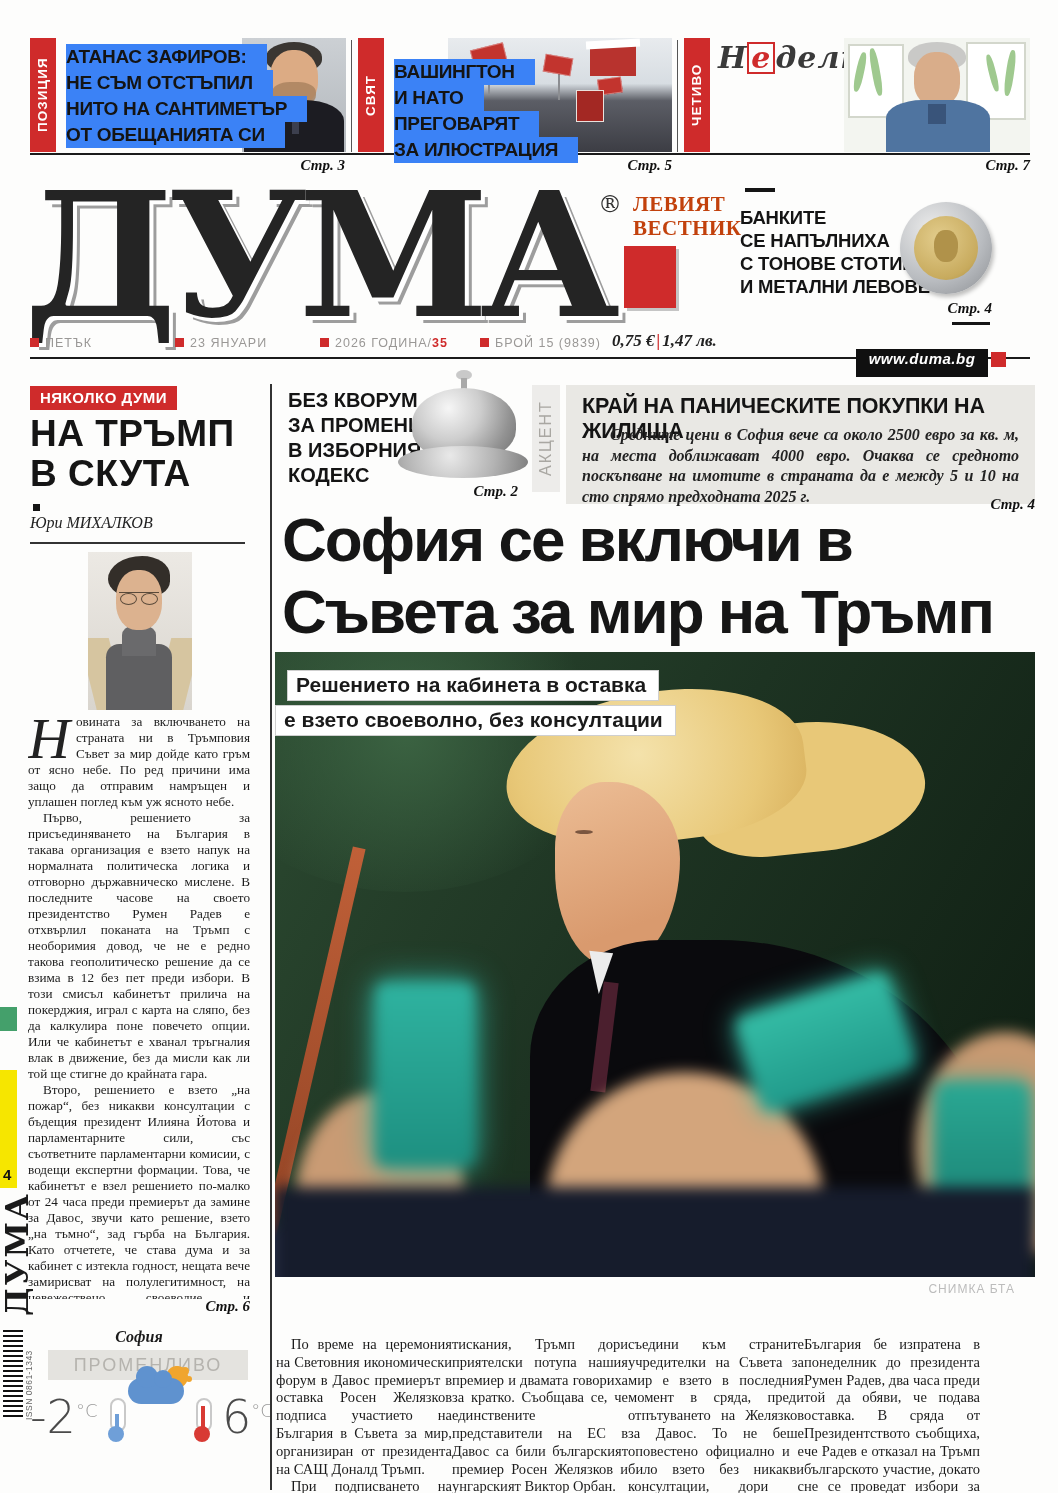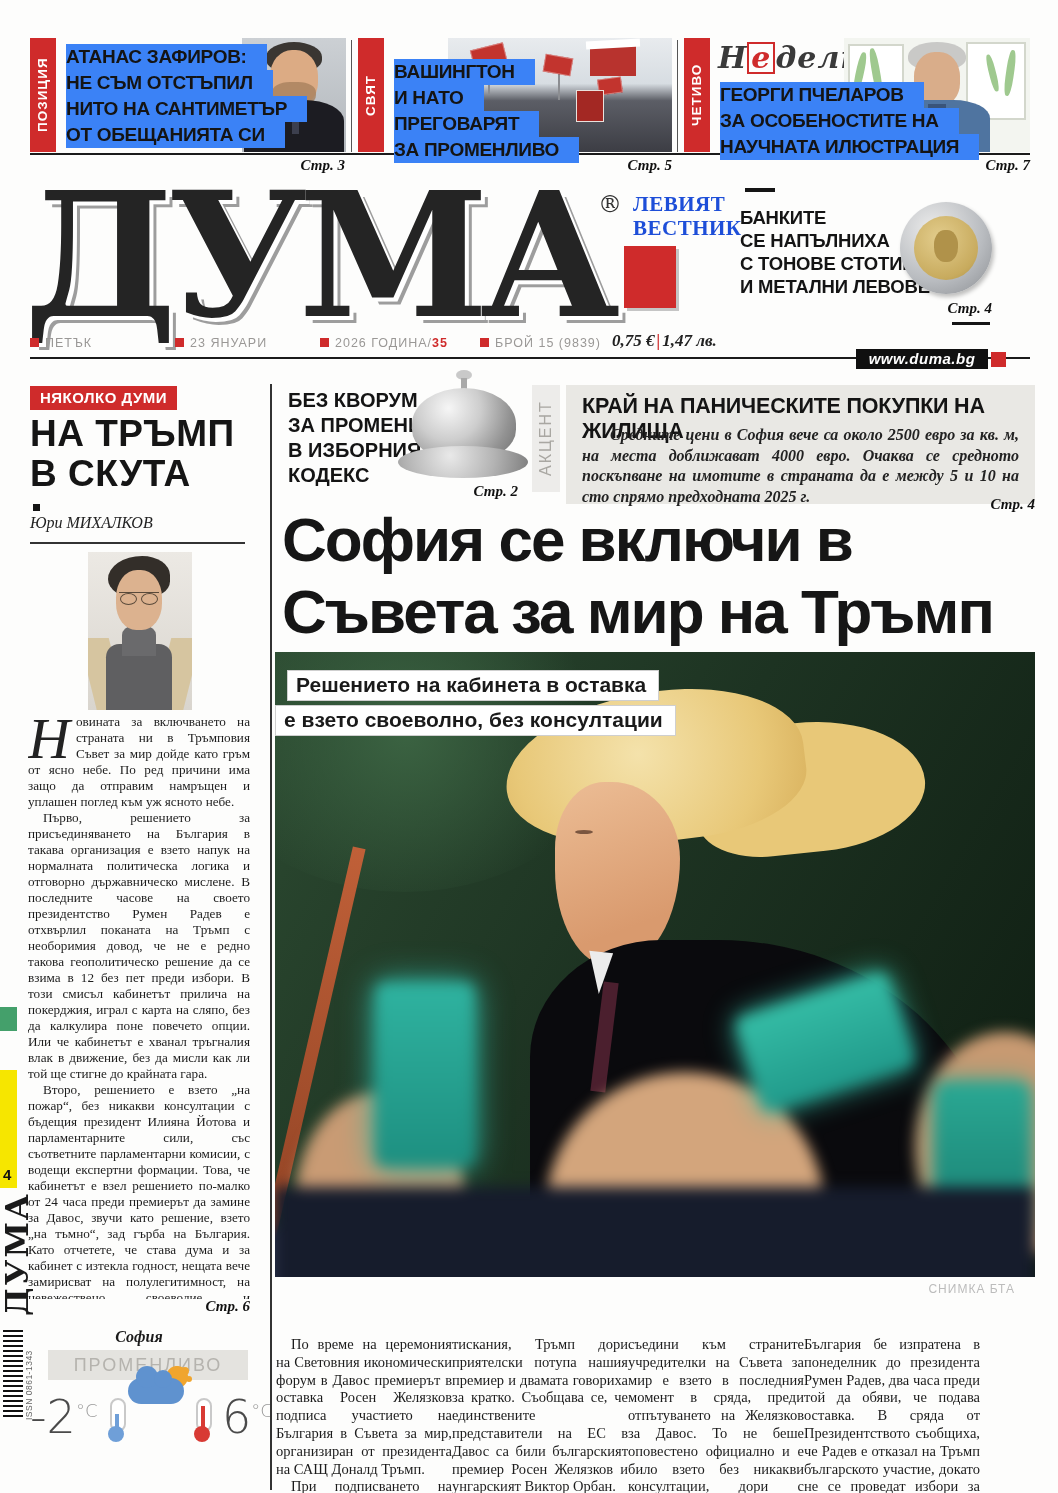--- a/index.html
+++ b/index.html
@@ -41,30 +41,30 @@
   .ph-pch .hair{position:absolute;left:64px;top:4px;width:58px;height:28px;background:#c9c9c7;border-radius:50% 50% 40% 40%;}
   .ph-pch .face{position:absolute;left:70px;top:14px;width:46px;height:54px;background:#d9ad8a;border-radius:45% 45% 42% 42%;}
   .ph-pch .jack{position:absolute;left:42px;top:62px;width:104px;height:52px;background:#4f74a0;border-radius:35% 35% 0 0;}
   .ph-pch .shirt2{position:absolute;left:84px;top:66px;width:18px;height:20px;background:#39547a;}
   .nedelnik{font:italic 700 30px "DejaVu Serif",serif;color:#3a3a3a;letter-spacing:1px;}
   .nedelnik .boxed{display:inline-block;border:2px solid #cf2b2b;padding:0 2px;color:#cf2b2b;line-height:28px;}
   
   .logo{position:absolute;left:24px;top:168px;font:700 172px/175px "DejaVu Serif",serif;
         letter-spacing:-9px;color:#242424;text-shadow:4px 4px 0 #ffffff,7px 7px 0 #9d9d9d;}
   .logo-reg{position:absolute;left:598px;top:190px;font:400 24px "DejaVu Serif",serif;color:#333;}
-  .tagline{position:absolute;left:633px;top:192px;font:700 21px/24px "Liberation Serif",serif;color:#1d4ed8;letter-spacing:.5px;}
+  .tagline{position:absolute;left:633px;top:192px;font:700 21px/24px "Liberation Serif",serif;color:#c2410c;letter-spacing:.5px;}
   .redsquare{position:absolute;left:624px;top:246px;width:52px;height:62px;background:#cf2b2b;box-shadow:3px 3px 0 #c5c5c5;}
   .price{position:absolute;left:612px;top:331px;font:700 italic 17px "Liberation Serif",serif;color:#222;}
   .price .sep{color:#cf2b2b;padding:0 2px;}
   .dateline{position:absolute;left:0;top:336px;width:1058px;height:18px;
             font:400 12.5px "Liberation Sans",sans-serif;color:#9a9896;letter-spacing:1px;}
   .dl-item{position:absolute;top:0;}
   .dl-item i{display:inline-block;width:9px;height:9px;background:#cf2b2b;margin-right:6px;}
   .dl-item .hl{color:#cf2b2b;font-weight:700;}
-  .site{position:absolute;left:856px;top:349px;width:132px;height:20px;background:#101010;color:#fff;
+  .site{position:absolute;left:856px;top:349px;width:132px;height:28px;background:#101010;color:#fff;
         font:700 italic 15px/20px "Liberation Sans",sans-serif;text-align:center;letter-spacing:.5px;}
   .site-sq{position:absolute;left:991px;top:352px;width:15px;height:15px;background:#cf2b2b;}
   
   .bank-dash{position:absolute;left:745px;top:188px;width:30px;height:4px;background:#151515;}
   .bank-lines{position:absolute;left:740px;top:206px;}
   .bank-lines .tl{display:block;font:700 18.5px/23px "Liberation Sans",sans-serif;color:#141414;letter-spacing:-0.2px;}
   .coin{position:absolute;left:900px;top:202px;width:92px;height:92px;border-radius:50%;
         background:radial-gradient(circle at 35% 30%,#ececec,#b9bcc0 58%,#8f9296 95%);box-shadow:2px 3px 4px rgba(0,0,0,.25);}
   .coin .inner{position:absolute;left:14px;top:14px;width:64px;height:64px;border-radius:50%;
         background:radial-gradient(circle at 40% 35%,#e3cd8d,#c8ab5e 70%,#a98e46);}
@@ -209,46 +209,41 @@
       <div class="pole" style="left:110px;top:22px;height:40px;"></div>
       <div class="flag" style="left:96px;top:18px;width:28px;height:18px;transform:rotate(10deg);"></div>
       <div class="flag" style="left:150px;top:40px;width:24px;height:16px;transform:rotate(-8deg);"></div>
       <div class="sign" style="left:128px;top:52px;width:26px;height:30px;"></div>
       <div class="flag" style="left:8px;top:48px;width:26px;height:16px;transform:rotate(16deg);"></div>
     </div>
     <div class="strip-lines" style="left:36px;top:1px;margin-top:20px;">
       <span class="tl">ВАШИНГТОН</span>
       <span class="tl">И НАТО</span>
       <span class="tl">ПРЕГОВАРЯТ</span>
-      <span class="tl">ЗА ПРОМЕНЛИВО</span>
+      <span class="tl">ЗА ИЛЮСТРАЦИЯ</span>
     </div>
   </div>
   <div class="vline" style="left:677px;top:40px;width:1px;height:112px;"></div>
 
   <div class="strip" style="left:684px;width:346px;">
     <div class="kicker">ЧЕТИВО</div>
     <div class="strip-photo ph-pch" style="left:160px;width:186px;">
       <div class="frame" style="left:4px;top:6px;width:52px;height:70px;"></div>
       <div class="leaf" style="left:12px;top:14px;width:8px;height:40px;transform:rotate(12deg);"></div>
       <div class="leaf" style="left:28px;top:10px;width:8px;height:48px;transform:rotate(-10deg);"></div>
       <div class="frame" style="right:4px;top:4px;width:56px;height:74px;"></div>
       <div class="leaf" style="right:16px;top:12px;width:8px;height:46px;transform:rotate(8deg);"></div>
       <div class="leaf" style="right:34px;top:16px;width:7px;height:38px;transform:rotate(-14deg);"></div>
       <div class="hair"></div>
         <div class="face"></div>
         <div class="jack"></div>
         <div class="shirt2"></div>
     </div>
     <div class="abs nedelnik" style="left:34px;top:2px;">
       <span>Н</span><span class="boxed">е</span><span>делник</span>
-    </div>
-    <div class="strip-lines" style="left:36px;top:44px;">
-      <span class="tl">ГЕОРГИ ПЧЕЛАРОВ</span>
-      <span class="tl">ЗА ОСОБЕНОСТИТЕ НА</span>
-      <span class="tl">НАУЧНАТА ИЛЮСТРАЦИЯ</span>
     </div>
   </div>
 
   <div class="hline" style="left:30px;top:153px;width:1000px;height:2px;"></div>
   <span class="abs pageref" style="left:265px;top:157px;width:80px;text-align:right;">Стр. 3</span>
   <span class="abs pageref" style="left:592px;top:157px;width:80px;text-align:right;">Стр. 5</span>
   <span class="abs pageref" style="left:950px;top:157px;width:80px;text-align:right;">Стр. 7</span>
 
   <div class="logo">ДУМА</div>
   <div class="logo-reg">®</div>

